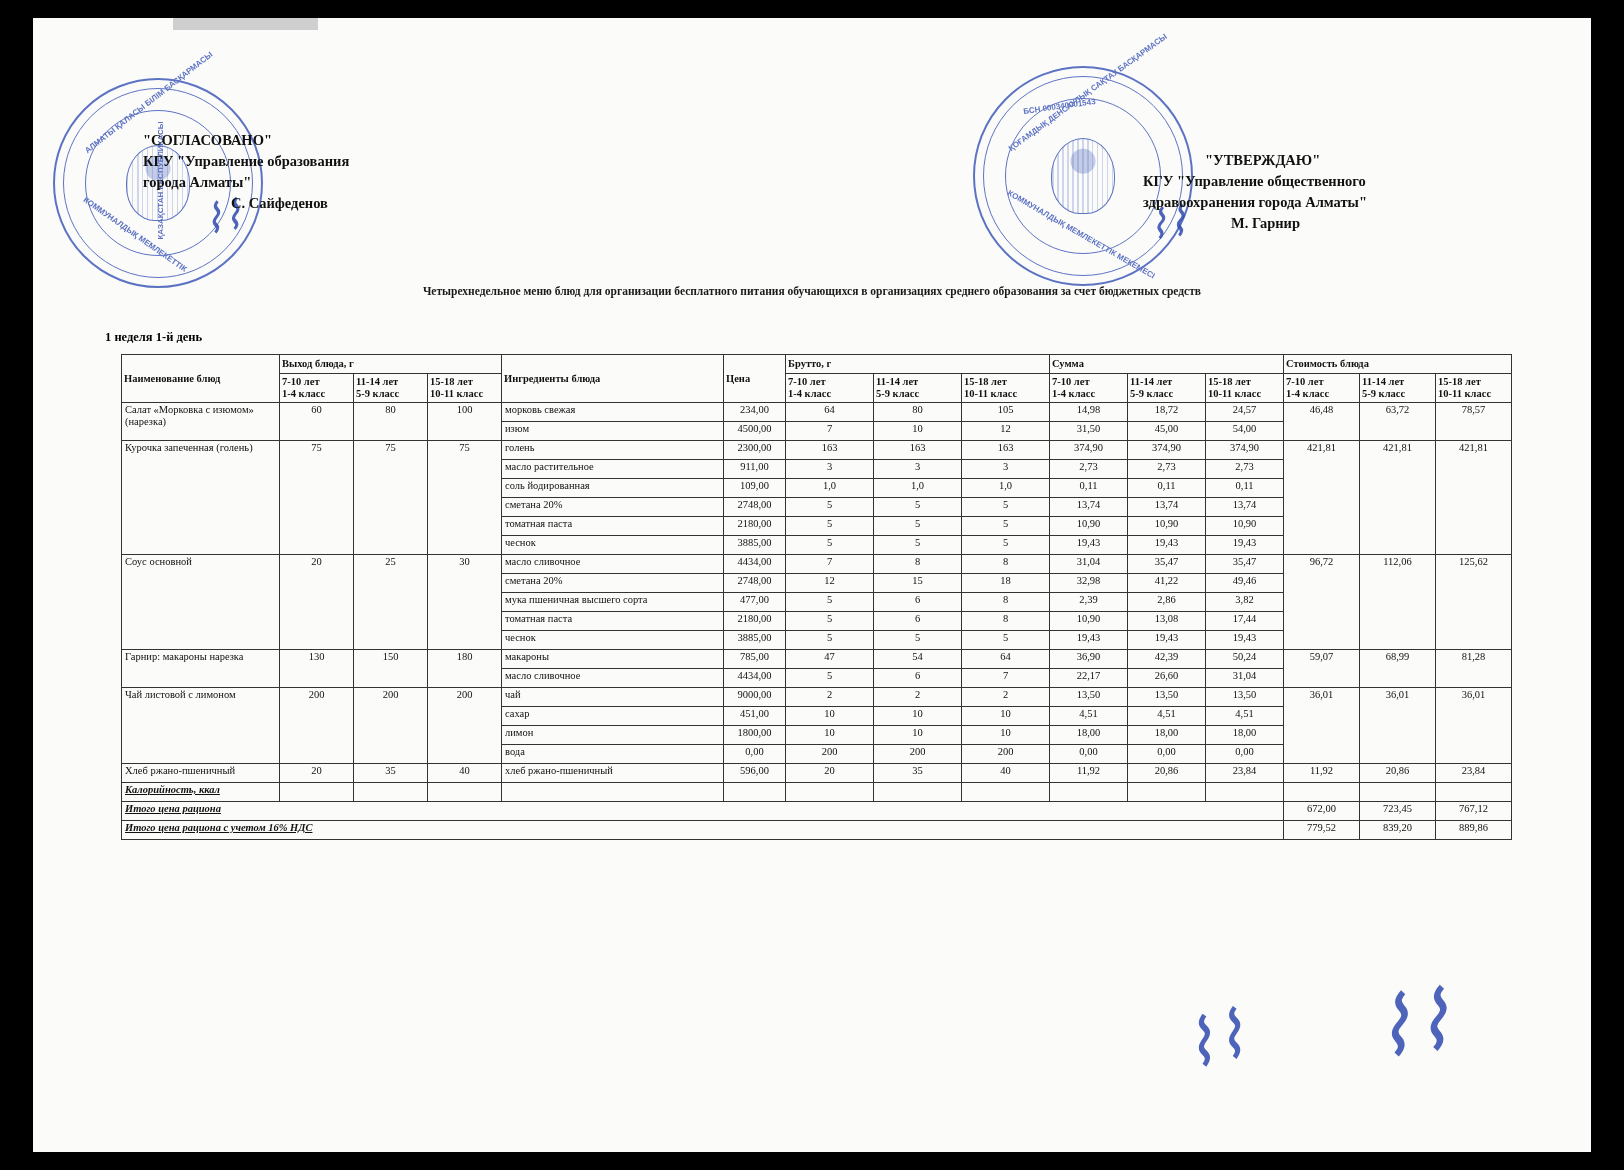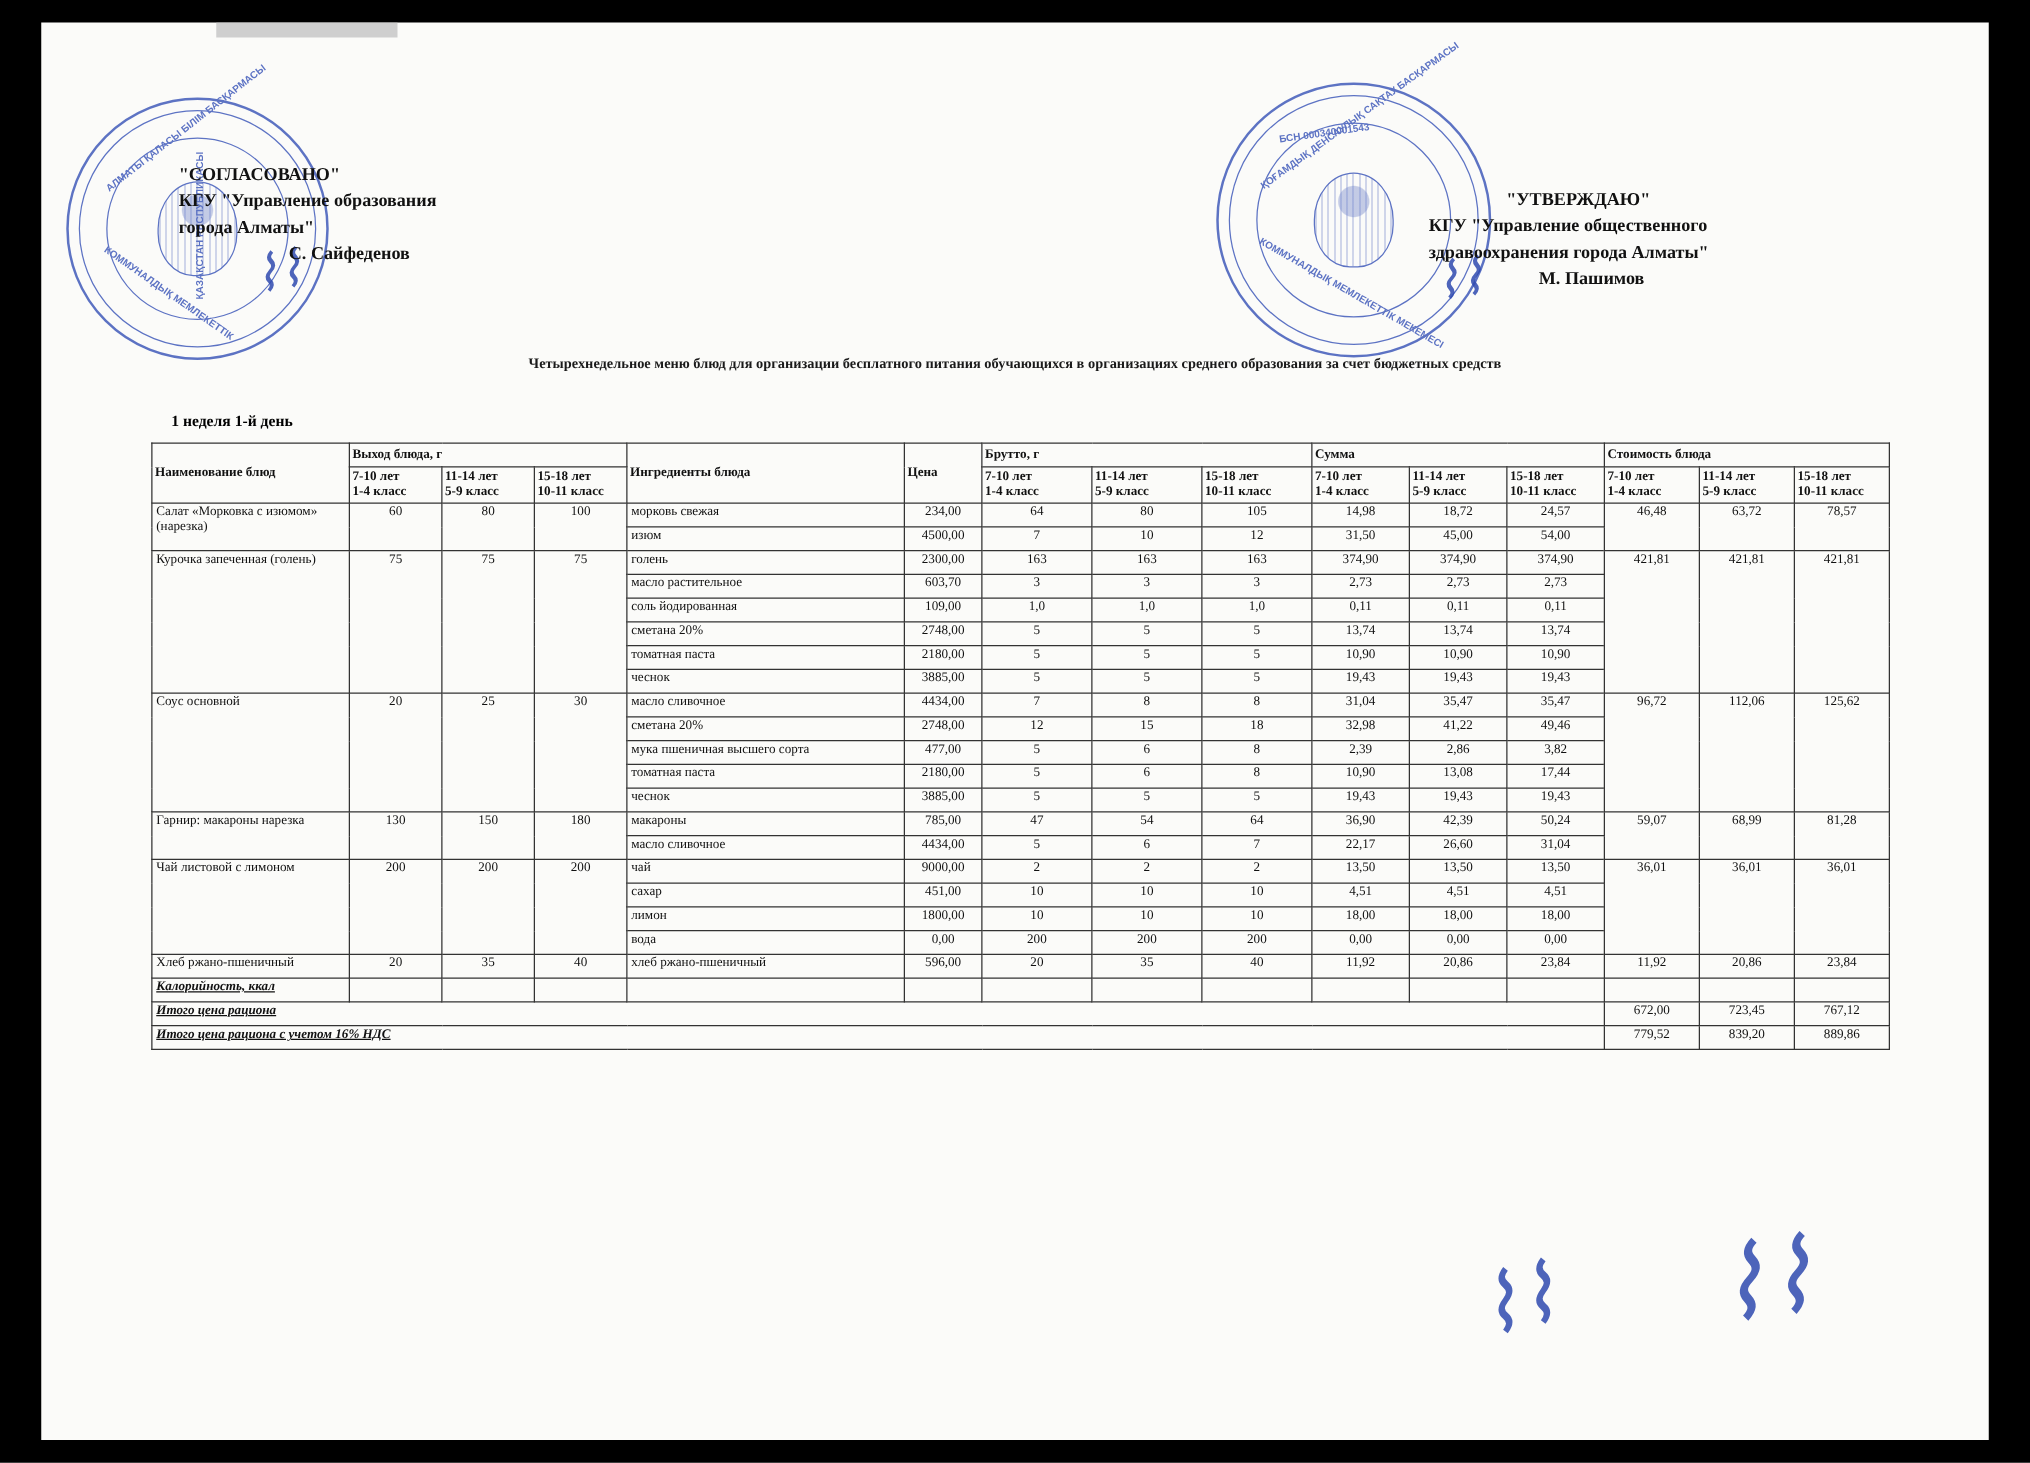--- a/index.html
+++ b/index.html
@@ -105,21 +105,21 @@
     position: absolute;
     left: 0; top: 264px; width: 100%;
     text-align: center;
     font-size: 11.5px;
     font-weight: bold;
     color: #1a1a1a;
     line-height: 19px;
   }
   .week-day-label {
     position: absolute;
-    left: 104px;
+    left: 72px;
     top: 312px;
     font-weight: bold;
     font-size: 12.5px;
   }
 
   
   table.menu {
     position: absolute;
     left: 88px;
     top: 336px;
@@ -194,21 +194,21 @@
     <div class="title">"СОГЛАСОВАНО"</div>
     <div>КГУ "Управление образования</div>
     <div>города Алматы"</div>
     <div><span class="sig-name">С. Сайфеденов</span></div>
   </div>
 
   <div class="approve-block" id="approve-right">
     <div class="title" style="margin-left:62px;">"УТВЕРЖДАЮ"</div>
     <div>КГУ  "Управление общественного</div>
     <div>здравоохранения города Алматы"</div>
-    <div><span class="sig-name">М. Пашимов</span></div>
+    <div><span class="sig-name">М. Гарнир</span></div>
   </div>
 
   <div class="doc-title">
     <div>Четырехнедельное меню блюд для организации бесплатного питания обучающихся в организациях среднего образования за счет бюджетных средств</div>
   </div>
 
   <div class="week-day-label">1 неделя 1-й день</div>
 
   <table class="menu">
     <colgroup>
@@ -293,21 +293,21 @@
           <td class="c">163</td>
           <td class="c">374,90</td>
           <td class="c">374,90</td>
           <td class="c">374,90</td>
           <td class="c" rowspan="6">421,81</td>
           <td class="c" rowspan="6">421,81</td>
           <td class="c" rowspan="6">421,81</td>
         </tr>
         <tr>
           <td class="l">масло растительное</td>
-          <td class="c">603,70</td>
+          <td class="c">911,00</td>
           <td class="c">3</td>
           <td class="c">3</td>
           <td class="c">3</td>
           <td class="c">2,73</td>
           <td class="c">2,73</td>
           <td class="c">2,73</td>
         </tr>
         <tr>
           <td class="l">соль йодированная</td>
           <td class="c">109,00</td>

